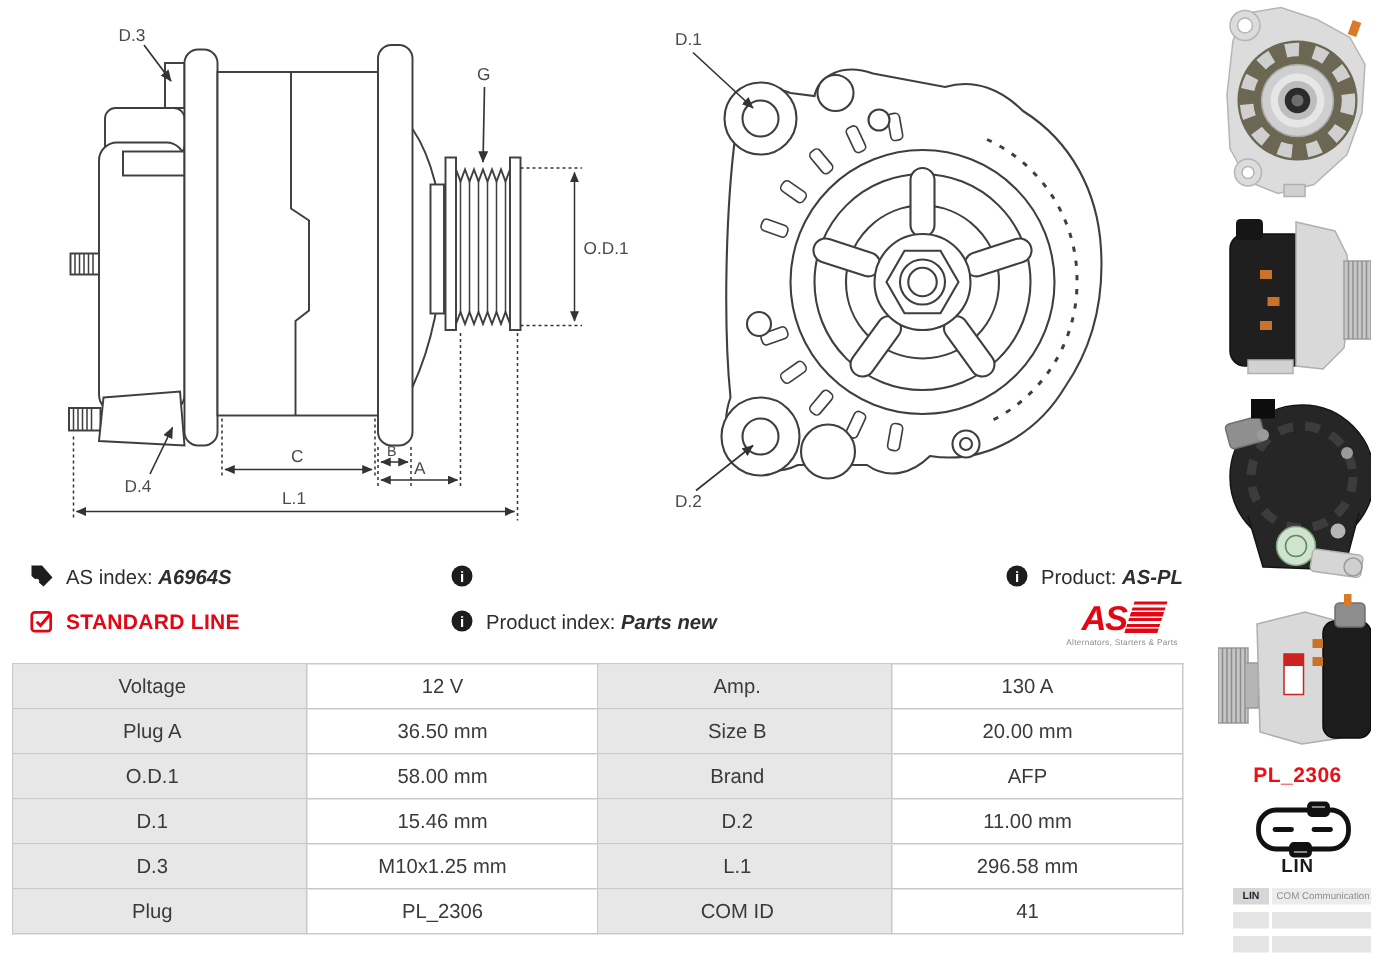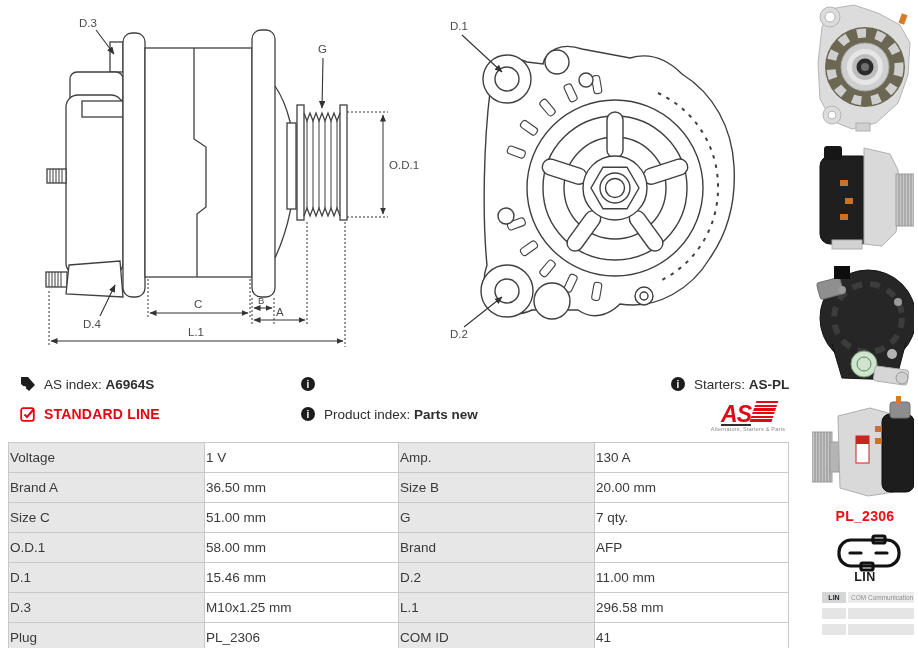--- a/index.html
+++ b/index.html
@@ -1,43 +1,43 @@
 <!DOCTYPE html>
 <html><head>
 <meta charset="utf-8">
 <style>
   html,body{margin:0;padding:0;background:#fff;}
   #page{position:relative;width:914px;height:648px;background:#fff;overflow:hidden;
         font-family:"Liberation Sans",sans-serif;color:#2e2e2e;}
   .abs{position:absolute;}
   
   .inforow{position:absolute;display:flex;align-items:center;gap:8px;font-size:13.5px;color:#2e2e2e;white-space:nowrap;}
-  .inforow b{font-weight:bold;}
+  .inforow b{font-weight:bold;font-style:italic;}
   .red{color:#e30613;font-weight:bold;font-size:14px;letter-spacing:.2px;}
   .icn{display:inline-flex;width:16px;height:16px;flex:0 0 16px;}
   
   table.spec{position:absolute;left:8px;top:442px;border-collapse:collapse;table-layout:fixed;width:780px;}
   table.spec td{border:1px solid #c9c9c9;height:27px;font-size:13.5px;color:#3a3a3a;
-                text-align:left;overflow:hidden;white-space:nowrap;}
+                text-align:center;overflow:hidden;white-space:nowrap;}
   table.spec td.lbl{background:#e7e7e7;padding-right:11px;}
   table.spec td.val{background:#ffffff;padding-right:14px;}
   
   .plugcode{position:absolute;left:812px;top:508px;width:106px;text-align:center;
             font-size:14px;font-weight:bold;color:#ee0f14;letter-spacing:.3px;}
   .linlabel{position:absolute;left:812px;top:570px;width:106px;text-align:center;
             font-size:12.5px;font-weight:bold;color:#1a1a1a;letter-spacing:.5px;}
   .comtbl{position:absolute;left:822px;top:592px;width:96px;font-size:6.5px;}
   .comtbl .row{display:flex;gap:2px;margin-bottom:5px;}
   .comtbl .c1{width:24px;height:11px;background:#d6d6d6;display:flex;align-items:center;justify-content:center;
               font-weight:bold;color:#20242c;font-size:7px;}
   .comtbl .c2{flex:1;height:11px;background:#ececec;display:flex;align-items:center;padding-left:3px;color:#8f8f8f;}
   .comtbl .row.empty .c1,.comtbl .row.empty .c2{background:#e5e5e5;}
   
   .aslogo{position:absolute;left:700px;top:401px;width:96px;text-align:center;}
-  .aslogo .mark{display:flex;align-items:flex-end;justify-content:center;gap:2px;text-decoration:underline;}
+  .aslogo .mark{display:flex;justify-content:center;gap:2px;}
   .aslogo .astxt{font-size:23px;line-height:22px;font-weight:bold;font-style:italic;color:#e30613;letter-spacing:-1px;}
   .aslogo .stripes{display:flex;flex-direction:column;gap:1.5px;margin-bottom:3px;transform:skewX(-18deg);}
   .aslogo .stripes i{display:block;width:22px;height:2.2px;background:#e30613;}
   .aslogo .tag{font-size:5.5px;color:#8a8a8a;margin-top:1px;letter-spacing:.2px;}
   svg text{font-family:"Liberation Sans",sans-serif;}
 </style>
 </head>
 <body>
 
 <div id="page">
@@ -301,21 +301,21 @@
     <span><span>Product index:</span>&nbsp;<b>Parts new</b></span>
   </div>
 
   <div class="inforow" style="left:670px;top:376px;">
     <span class="icn">
       <svg viewBox="0 0 16 16">
           <circle cx="8" cy="8" r="7" fill="#1d1d1d"></circle>
           <text x="8" y="12" text-anchor="middle" font-size="10" font-weight="bold" fill="#fff" font-family="Liberation Serif,serif">i</text>
         </svg>
     </span>
-    <span><span>Starters:</span>&nbsp;<b>AS-PL</b></span>
+    <span><span>Product:</span>&nbsp;<b>AS-PL</b></span>
   </div>
 
   <div class="aslogo">
     <div class="mark">
       <span class="astxt">AS</span>
       <span class="stripes">
           <i></i>
           <i></i>
           <i></i>
           <i></i>
@@ -329,35 +329,29 @@
   <table class="spec">
     <colgroup>
         <col style="width:196px">
         <col style="width:194px">
         <col style="width:196px">
         <col style="width:194px">
       </colgroup>
     <tbody>
       <tr>
         <td class="lbl">Voltage</td>
-        <td class="val">1 V</td>
+        <td class="val">12 V</td>
         <td class="lbl">Amp.</td>
         <td class="val">130 A</td>
       </tr>
       <tr>
-        <td class="lbl">Brand A</td>
+        <td class="lbl">Plug A</td>
         <td class="val">36.50 mm</td>
         <td class="lbl">Size B</td>
         <td class="val">20.00 mm</td>
-      </tr>
-      <tr>
-        <td class="lbl">Size C</td>
-        <td class="val">51.00 mm</td>
-        <td class="lbl">G</td>
-        <td class="val">7 qty.</td>
       </tr>
       <tr>
         <td class="lbl">O.D.1</td>
         <td class="val">58.00 mm</td>
         <td class="lbl">Brand</td>
         <td class="val">AFP</td>
       </tr>
       <tr>
         <td class="lbl">D.1</td>
         <td class="val">15.46 mm</td>

